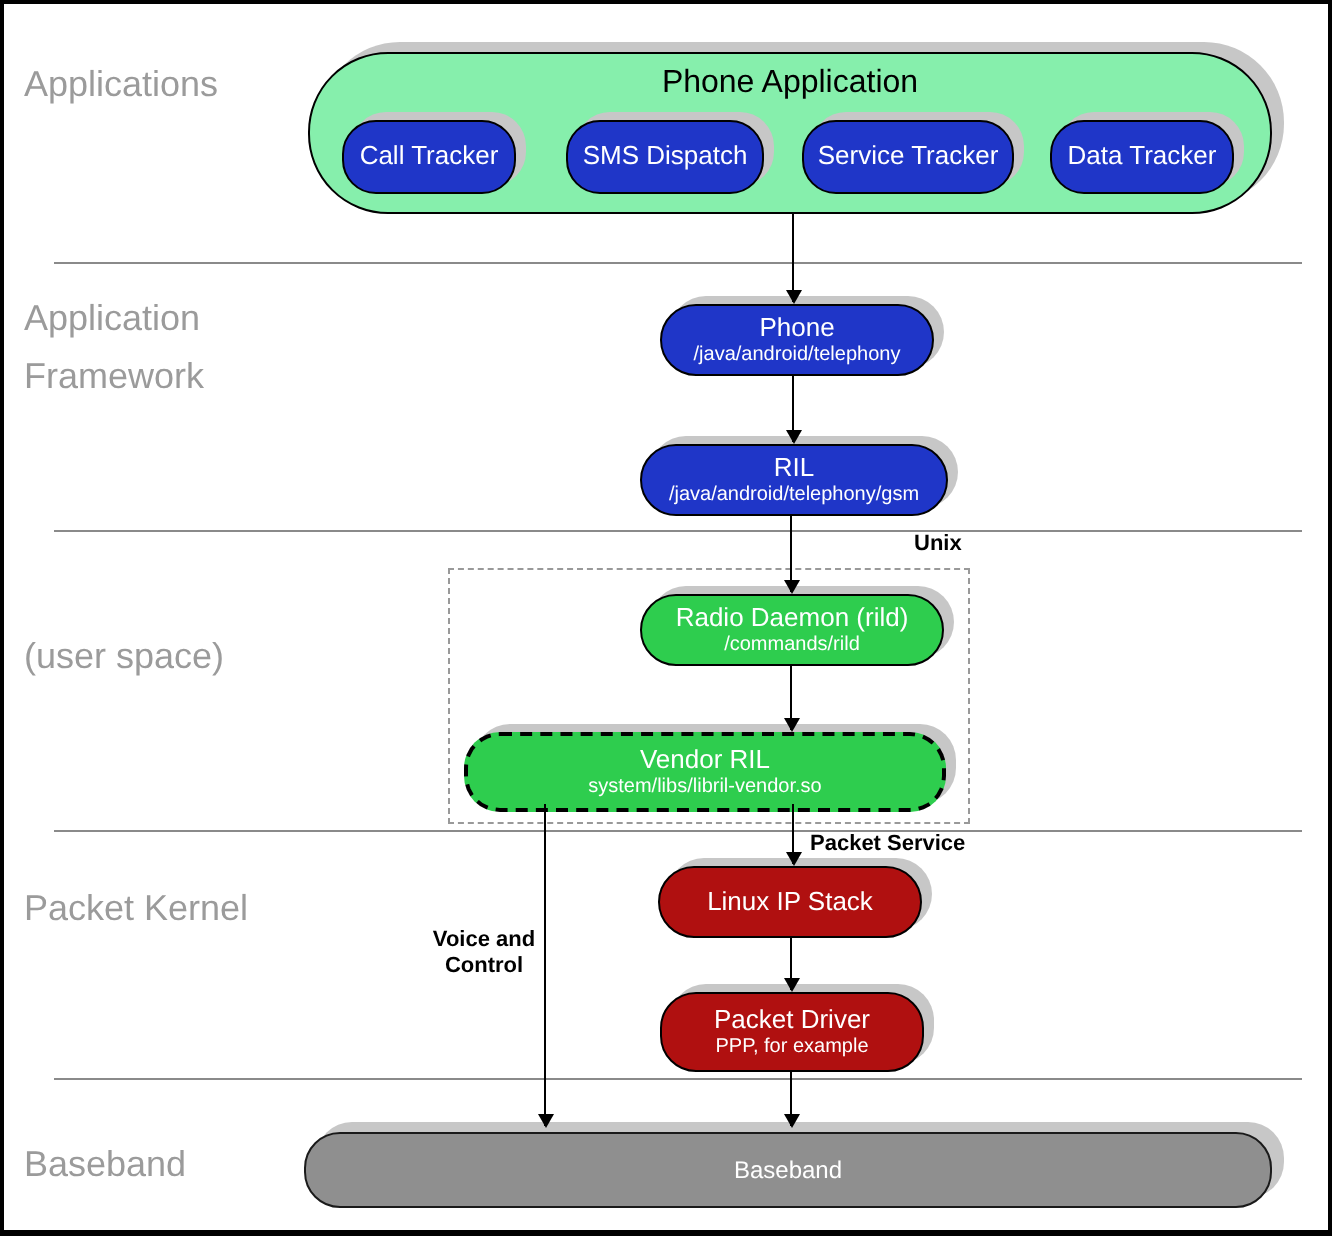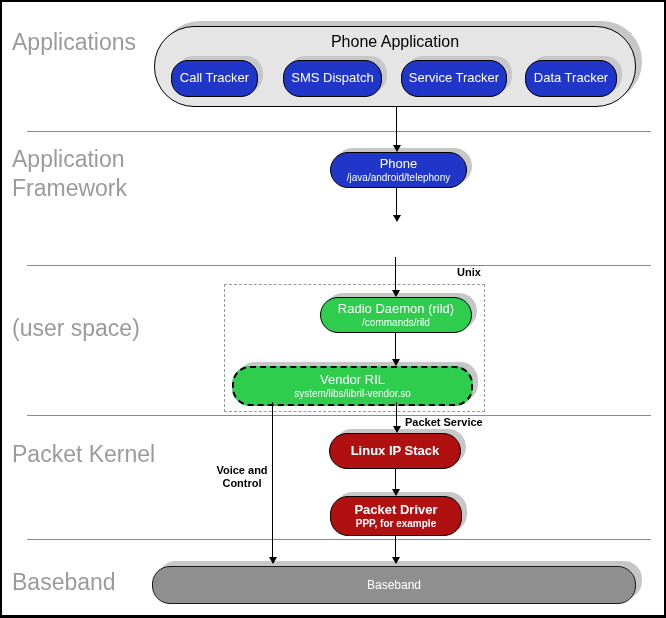--- a/index.html
+++ b/index.html
@@ -1,38 +1,38 @@
 <!DOCTYPE html>
 <html><head>
 <meta charset="utf-8">
 <style>
   html,body{margin:0;padding:0;background:#fff;font-family:"Liberation Sans",sans-serif;}
   #canvas{position:relative;width:666px;height:618px;box-sizing:border-box;
           border:2px solid #000;border-bottom-width:3px;background:#fff;overflow:hidden;}
 
   .divider{position:absolute;left:25px;width:624px;height:1px;background:#8a8a8a;}
 
-  .section-label{position:absolute;left:10px;color:#9b9b9b;font-size:23px;line-height:29px;white-space:pre;}
+  .section-label{position:absolute;left:10px;color:#9b9b9b;font-size:18px;line-height:29px;white-space:pre;}
 
   .shadowed{box-shadow:5px -4px 0 #c7c7c7;}
 
   .app-container{position:absolute;left:152px;top:24px;width:480px;height:79px;
-                 background:#e5e5e5;border:1px solid #000;border-radius:40px;
+                 background:#86efac;border:1px solid #000;border-radius:40px;
                  box-shadow:6px -5px 0 #c7c7c7;}
   .app-title{position:absolute;left:0;top:6px;width:100%;text-align:center;
              color:#000;font-size:16px;}
 
   .pill{position:absolute;border:1px solid #000;border-radius:18px;color:#fff;
         display:flex;flex-direction:column;align-items:center;justify-content:center;
         text-align:center;line-height:1.15;}
   .pill .t1{font-size:13px;}
   .pill .t2{font-size:10px;}
   .blue{background:#1f36c8;}
   .green{background:#2ecd4e;}
-  .red{background:#b01010;font-weight:bold;}
+  .red{background:#b01010;}
 
   .app-pill{top:33px;height:35px;border-radius:17px;}
 
   .dashed-box{position:absolute;left:222px;top:282px;width:259px;height:126px;
               border:1.5px dashed #999;}
   .vendor-dashed{border:2px dashed #000;}
 
   .small-label{position:absolute;color:#000;font-size:11px;line-height:13px;font-weight:bold;}
 
   .baseband-bar{position:absolute;left:150px;top:564px;width:482px;height:36px;
@@ -73,20 +73,24 @@
       <span class="t1">Service Tracker</span>
     </div>
     <div class="pill blue app-pill shadowed" style="left:370px;width:90px">
       <span class="t1">Data Tracker</span>
     </div>
   </div>
 
   <div class="pill blue shadowed" style="left:328px;top:150px;width:135px;height:34px">
     <span class="t1">Phone</span>
     <span class="t2">/java/android/telephony</span>
+  </div>
+  <div class="pill blue shadowed" style="left:318px;top:220px;width:152px;height:34px">
+    <span class="t1">RIL</span>
+    <span class="t2">/java/android/telephony/gsm</span>
   </div>
 
   <div class="small-label" style="left:455px;top:264px">Unix</div>
   <div class="dashed-box"></div>
 
   <div class="pill green shadowed" style="left:318px;top:295px;width:150px;height:34px">
     <span class="t1">Radio Daemon (rild)</span>
     <span class="t2">/commands/rild</span>
   </div>
   <div class="pill green vendor-dashed shadowed" style="left:230px;top:364px;width:237px;height:36px">

